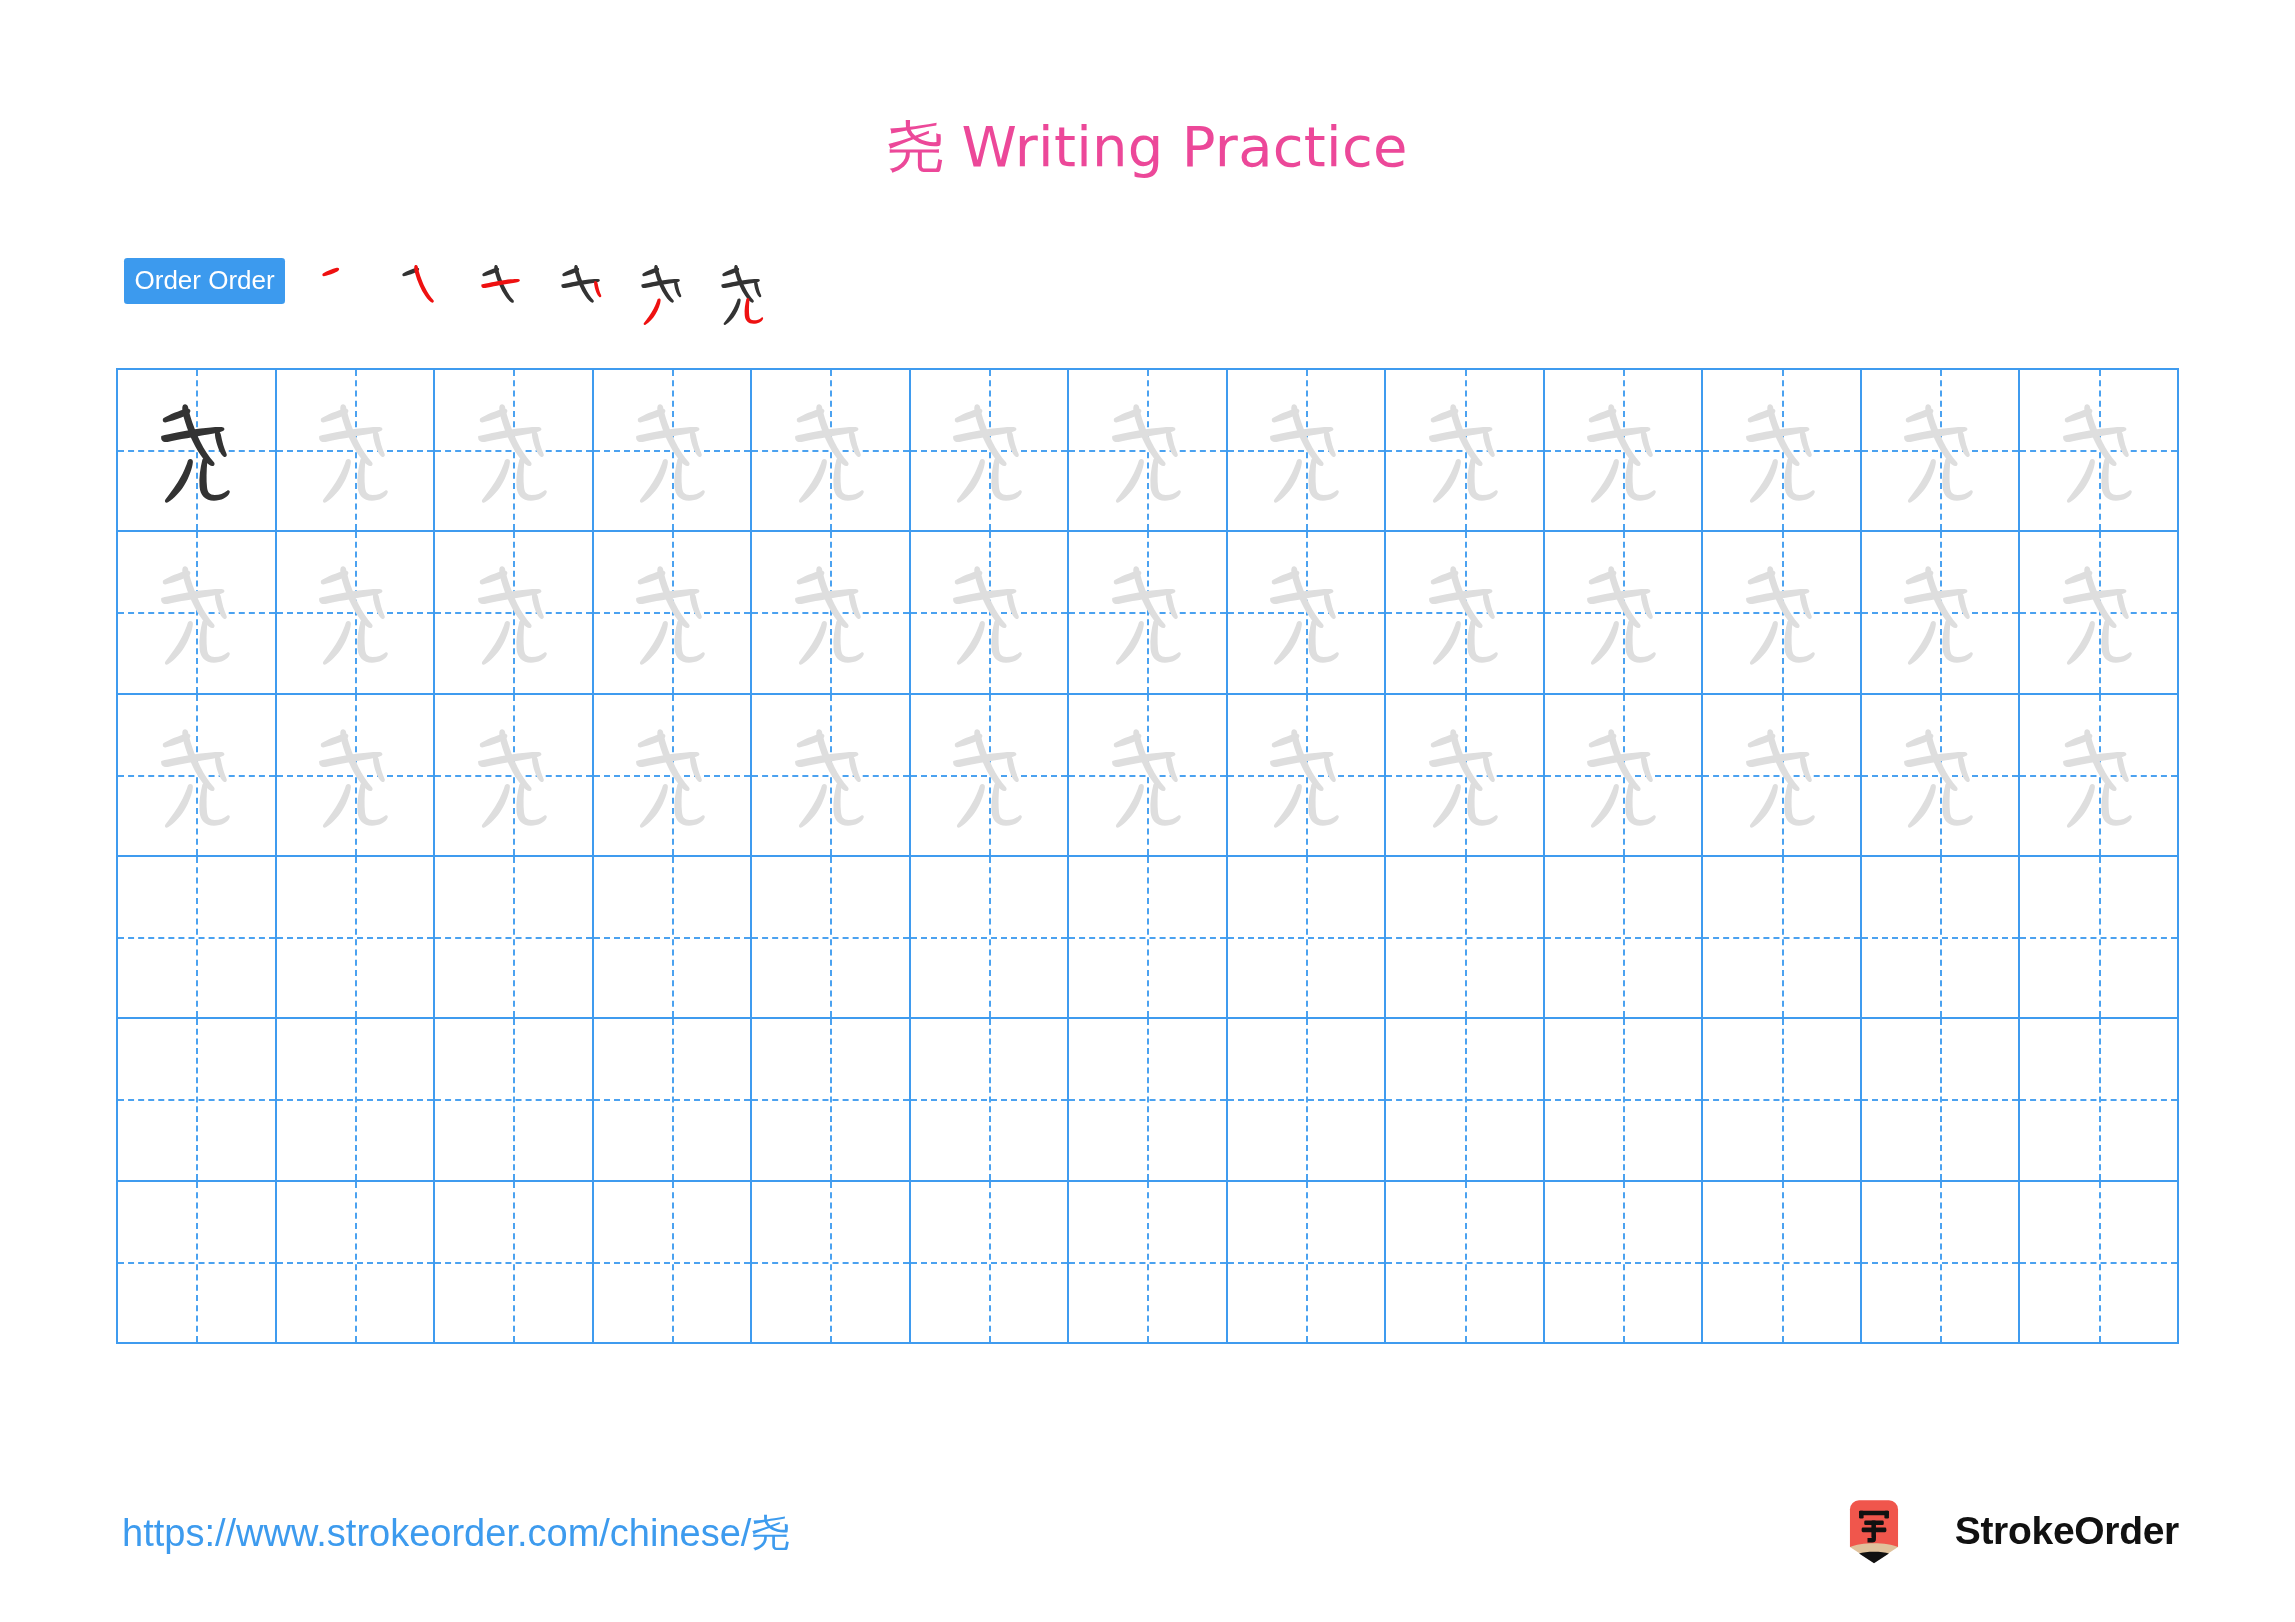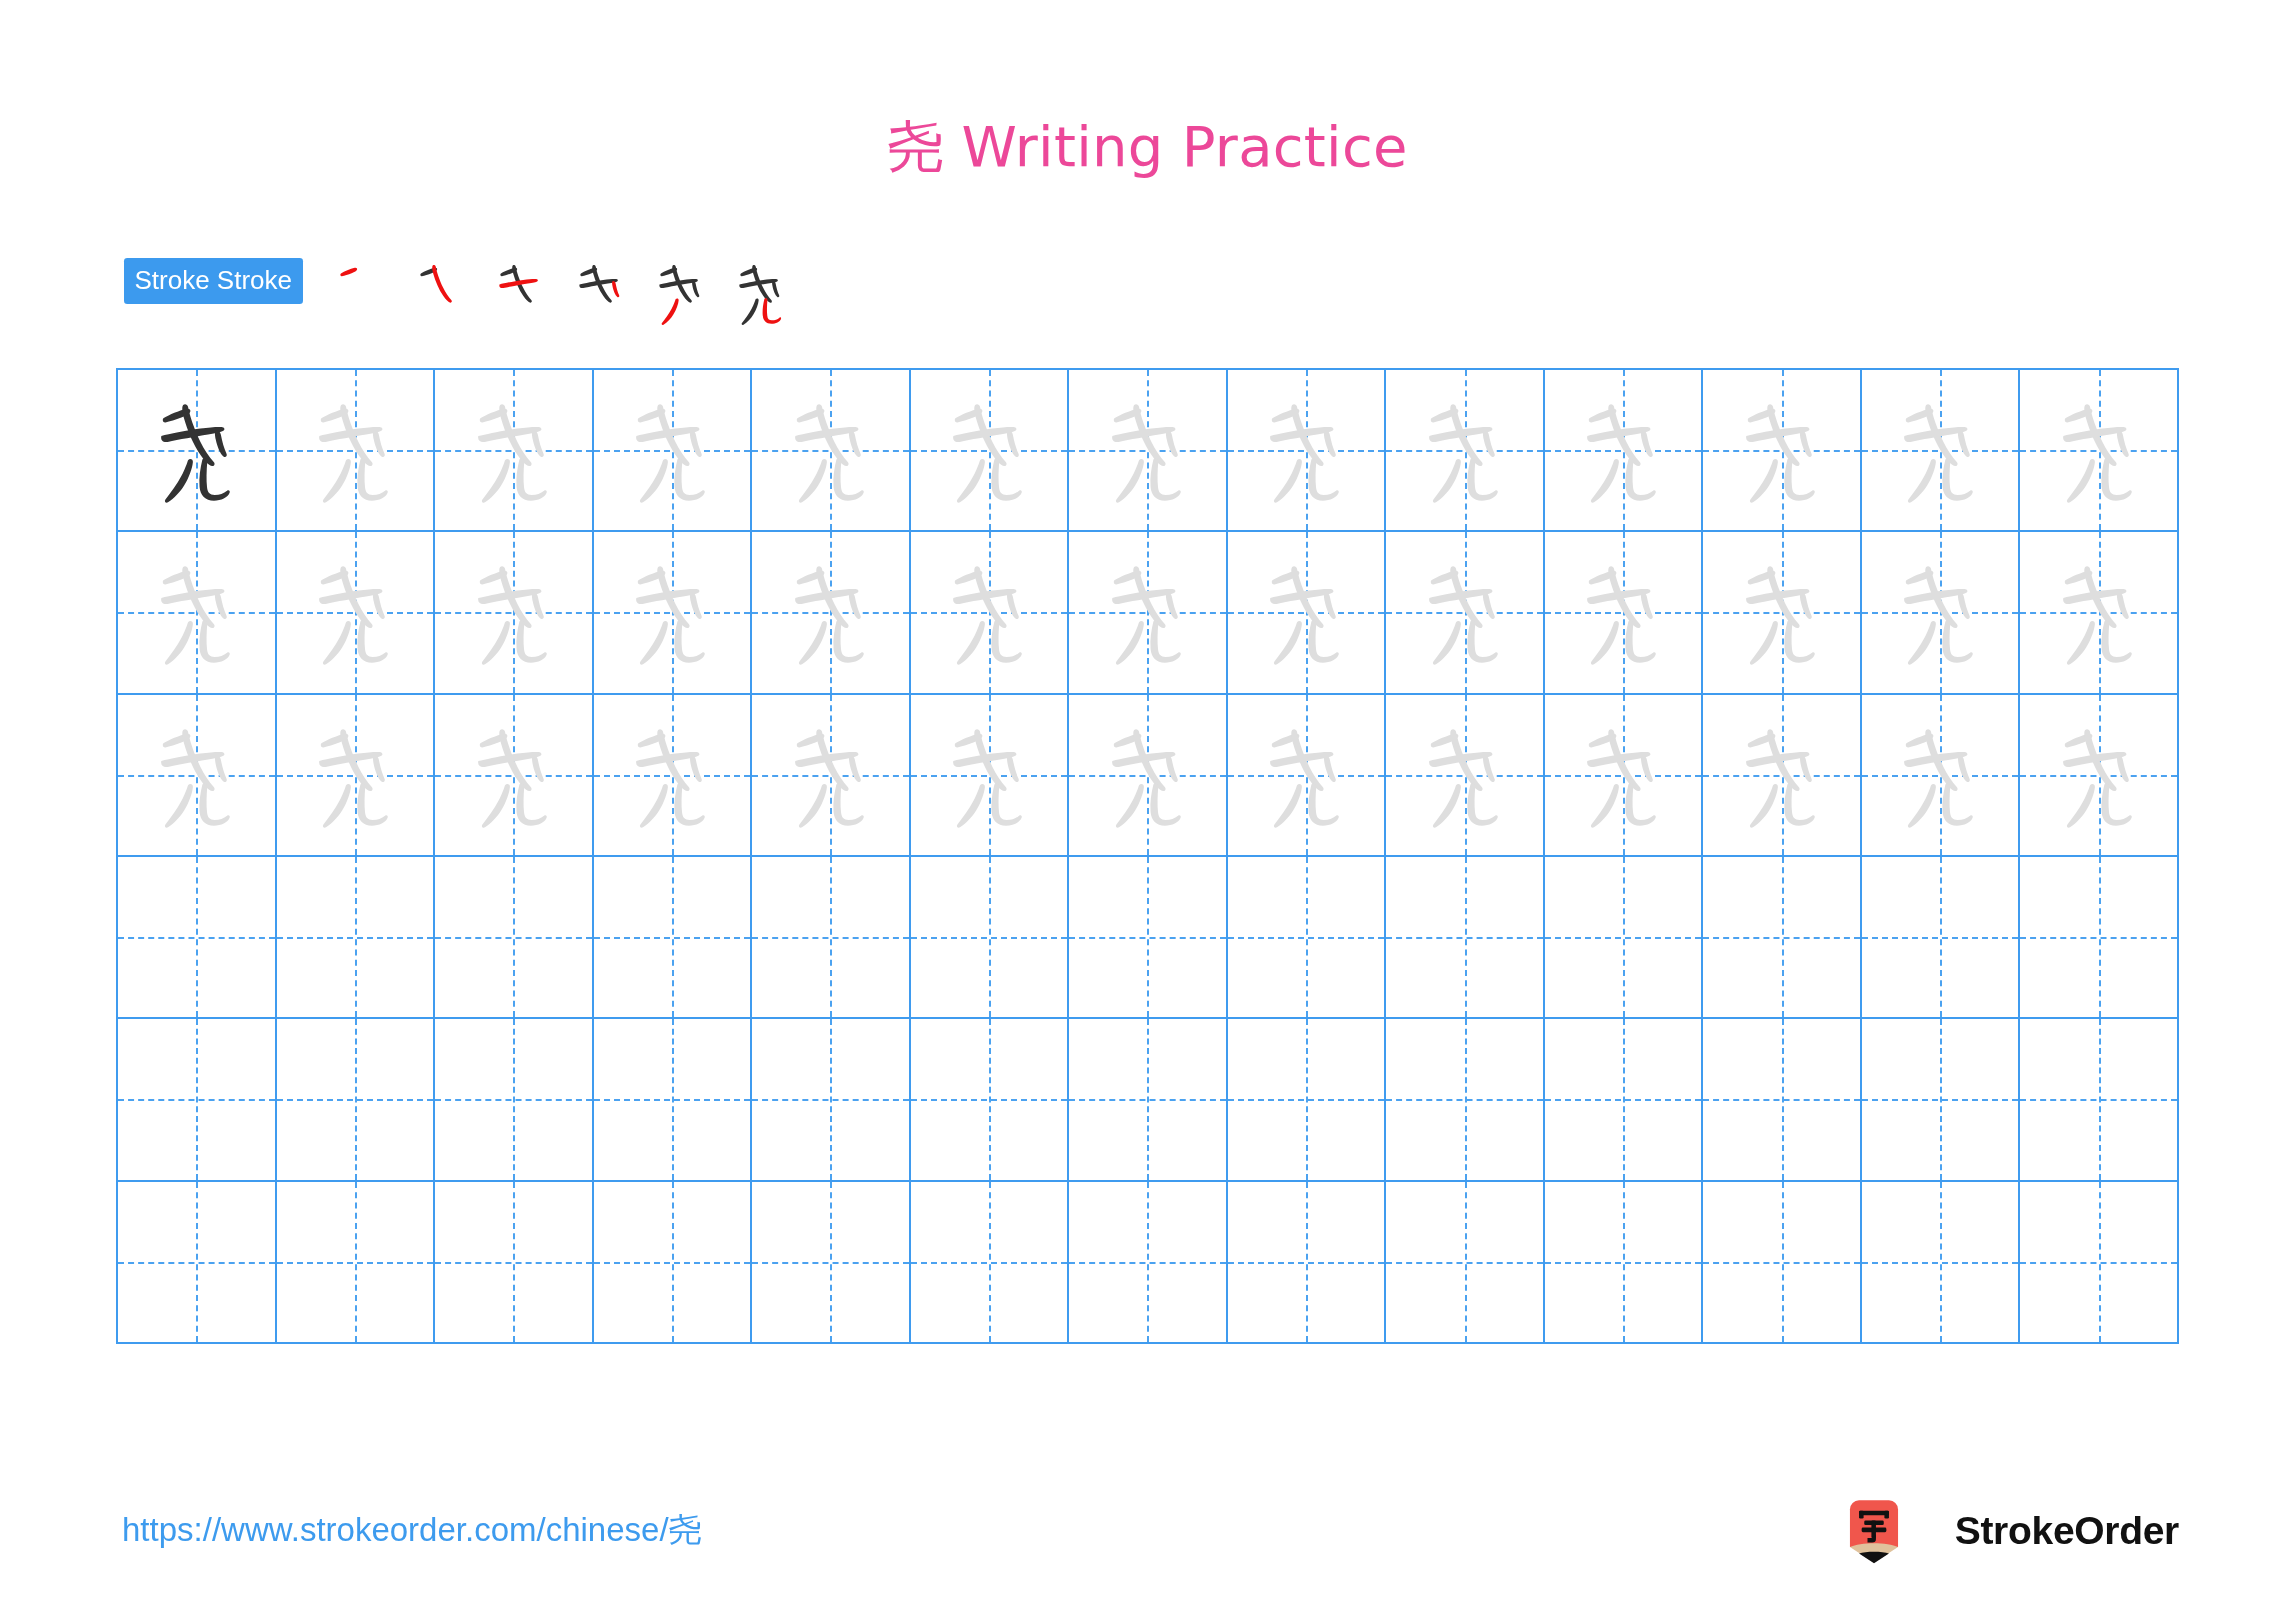--- a/index.html
+++ b/index.html
@@ -116,21 +116,21 @@
     width: 84%;
     height: 90%;
   }
   .cell-glyph svg { display: block; width: 100%; height: 100%; }
 
   
   #footer-url {
     position: absolute;
     left: 122px;
     top: 1508px;
-    font-size: 33px;
+    font-size: 38px;
     color: #3d9bee;
     white-space: nowrap;
   }
   #footer-brand {
     position: absolute;
     right: 116px;
     top: 1495px;
     display: flex;
     align-items: center;
     height: 72px;
@@ -147,21 +147,21 @@
   }
 </style>
 </head>
 <body>
 
 <div id="page-title">
   <span class="han">尧 Writing Practice</span>
 </div>
 
 <div id="stroke-order-row">
-  <div id="stroke-order-badge">Stroke Stroke</div>
+  <div id="stroke-order-badge">Order Order</div>
   <div id="stroke-steps">
       <div class="stroke-step">
         <svg viewBox="0 0 1024 1024" xmlns="http://www.w3.org/2000/svg" aria-hidden="true">
           <path d="M255 262 C300 236 372 205 432 190 C452 185 466 196 462 212 C458 230 430 244 392 258 C350 274 300 290 268 296 C250 299 240 274 255 262 Z" fill="#ee1111"></path>
         </svg>
       </div>
       <div class="stroke-step">
         <svg viewBox="0 0 1024 1024" xmlns="http://www.w3.org/2000/svg" aria-hidden="true">
           <path d="M255 262 C300 236 372 205 432 190 C452 185 466 196 462 212 C458 230 430 244 392 258 C350 274 300 290 268 296 C250 299 240 274 255 262 Z" fill="#333333"></path>
           <path d="M406 160 C418 149 440 154 444 174 C456 238 492 350 540 446 C570 506 606 562 646 606 C656 618 650 638 632 636 C608 633 574 598 540 548 C486 470 440 362 412 262 C400 218 394 176 406 160 Z" fill="#ee1111"></path>

